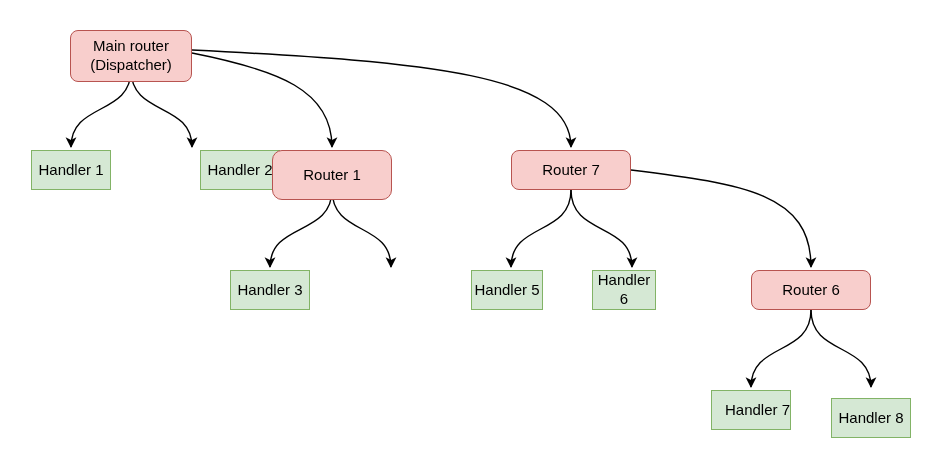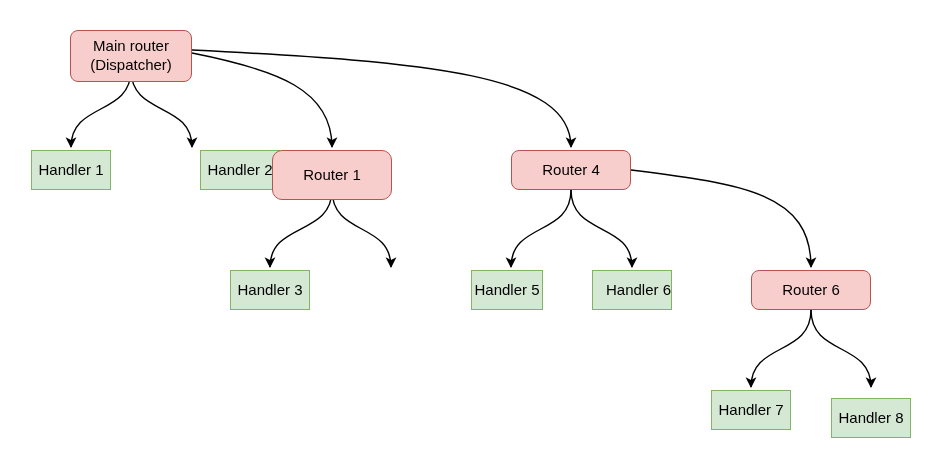--- a/index.html
+++ b/index.html
@@ -88,41 +88,41 @@
 
   <div class="node handler" style="left:152px; top:150px; width:80px; height:40px;margin-left:48px;">
     <span class="label">Handler 2</span>
   </div>
 
   <div class="node router" style="left:272px; top:150px; width:120px; height:50px;border-radius:10px;">
     <span class="label">Router 1</span>
   </div>
 
   <div class="node router" style="left:511px; top:150px; width:120px; height:40px;">
-    <span class="label">Router 4</span>
+    <span class="label">Router 7</span>
   </div>
 
   <div class="node handler" style="left:230px; top:270px; width:80px; height:40px;">
     <span class="label">Handler 3</span>
   </div>
 
 
   <div class="node handler" style="left:471px; top:270px; width:72px; height:40px;">
     <span class="label">Handler 5</span>
   </div>
 
-  <div class="node handler" style="left:592px; top:270px; width:80px; height:40px;justify-content:flex-end;">
+  <div class="node handler" style="left:592px; top:270px; width:64px; height:40px;justify-content:flex-end;">
     <span class="label">Handler 6</span>
   </div>
 
   <div class="node router" style="left:751px; top:270px; width:120px; height:40px;">
     <span class="label">Router 6</span>
   </div>
 
-  <div class="node handler" style="left:711px; top:390px; width:80px; height:40px;">
+  <div class="node handler" style="left:711px; top:390px; width:80px; height:40px;justify-content:flex-end;">
     <span class="label">Handler 7</span>
   </div>
 
   <div class="node handler" style="left:831px; top:398px; width:80px; height:40px;">
     <span class="label">Handler 8</span>
   </div>
 
 </div>
 
 </body></html>

